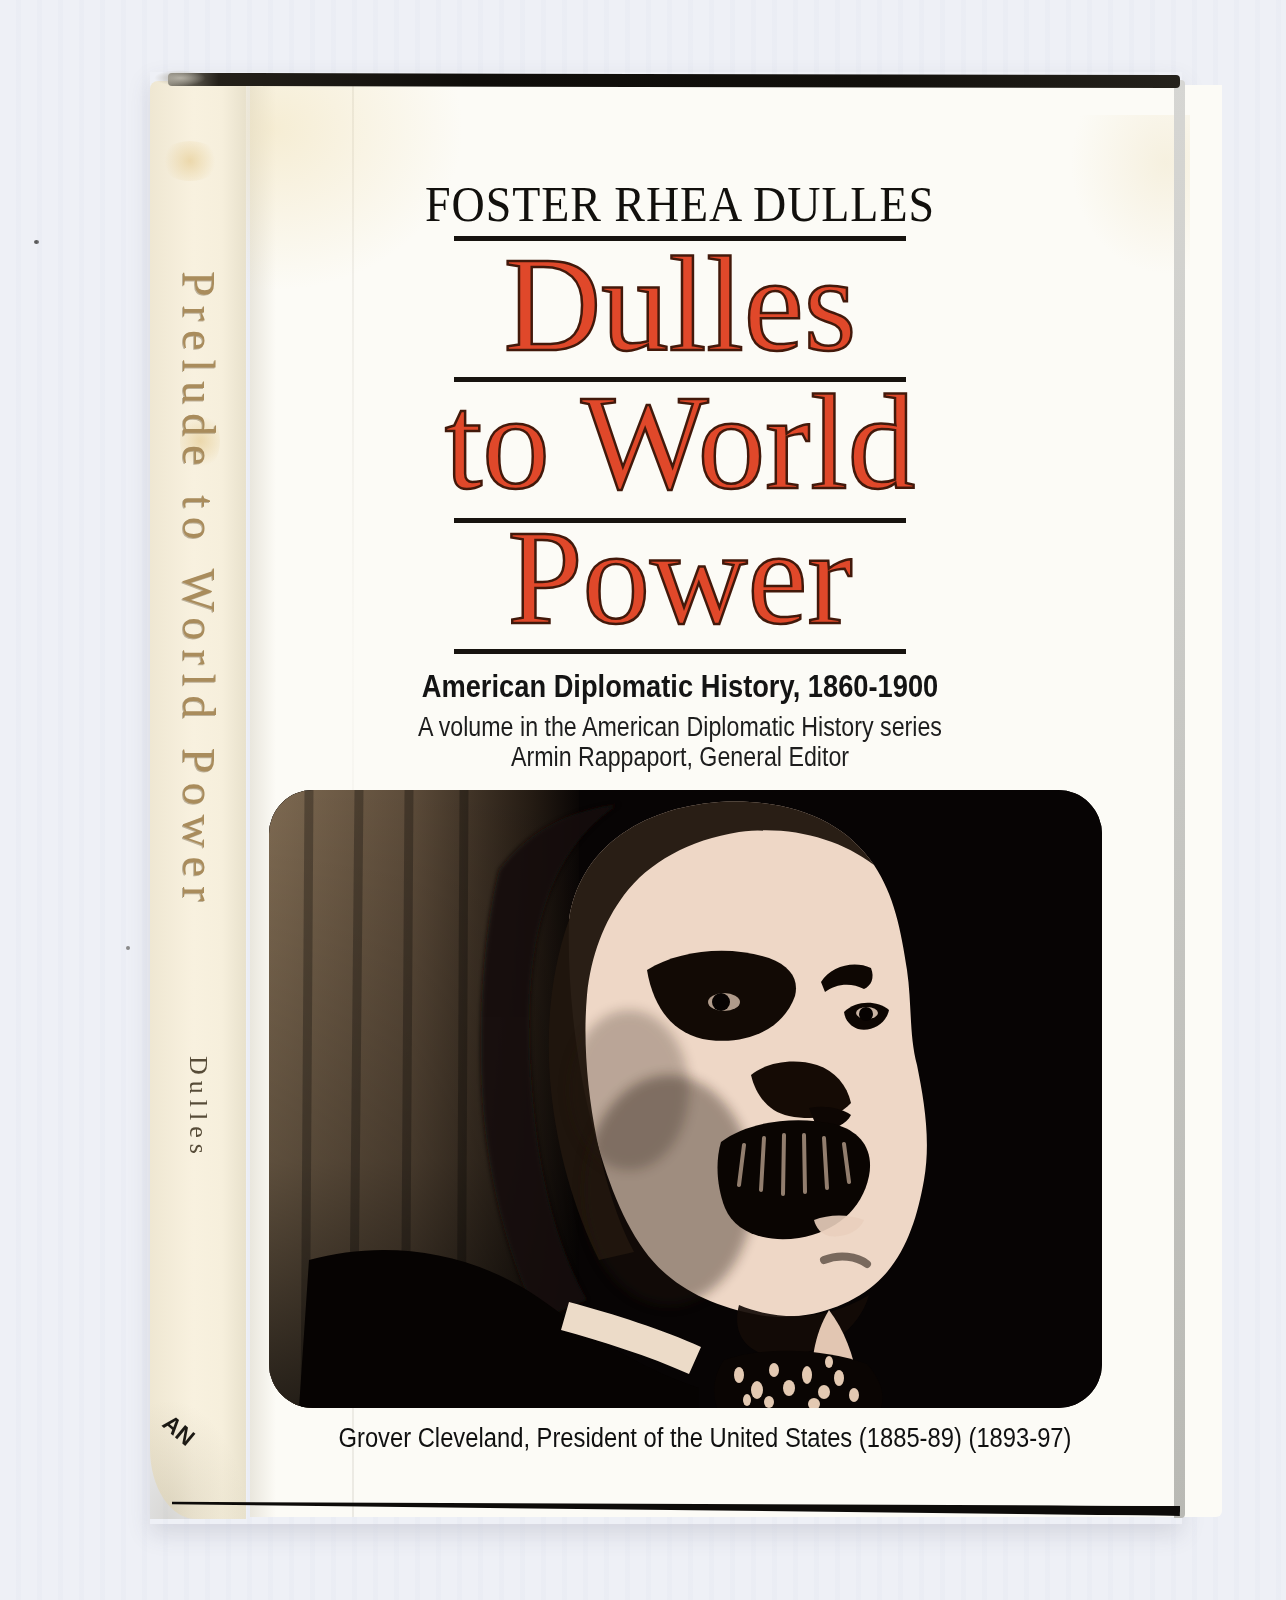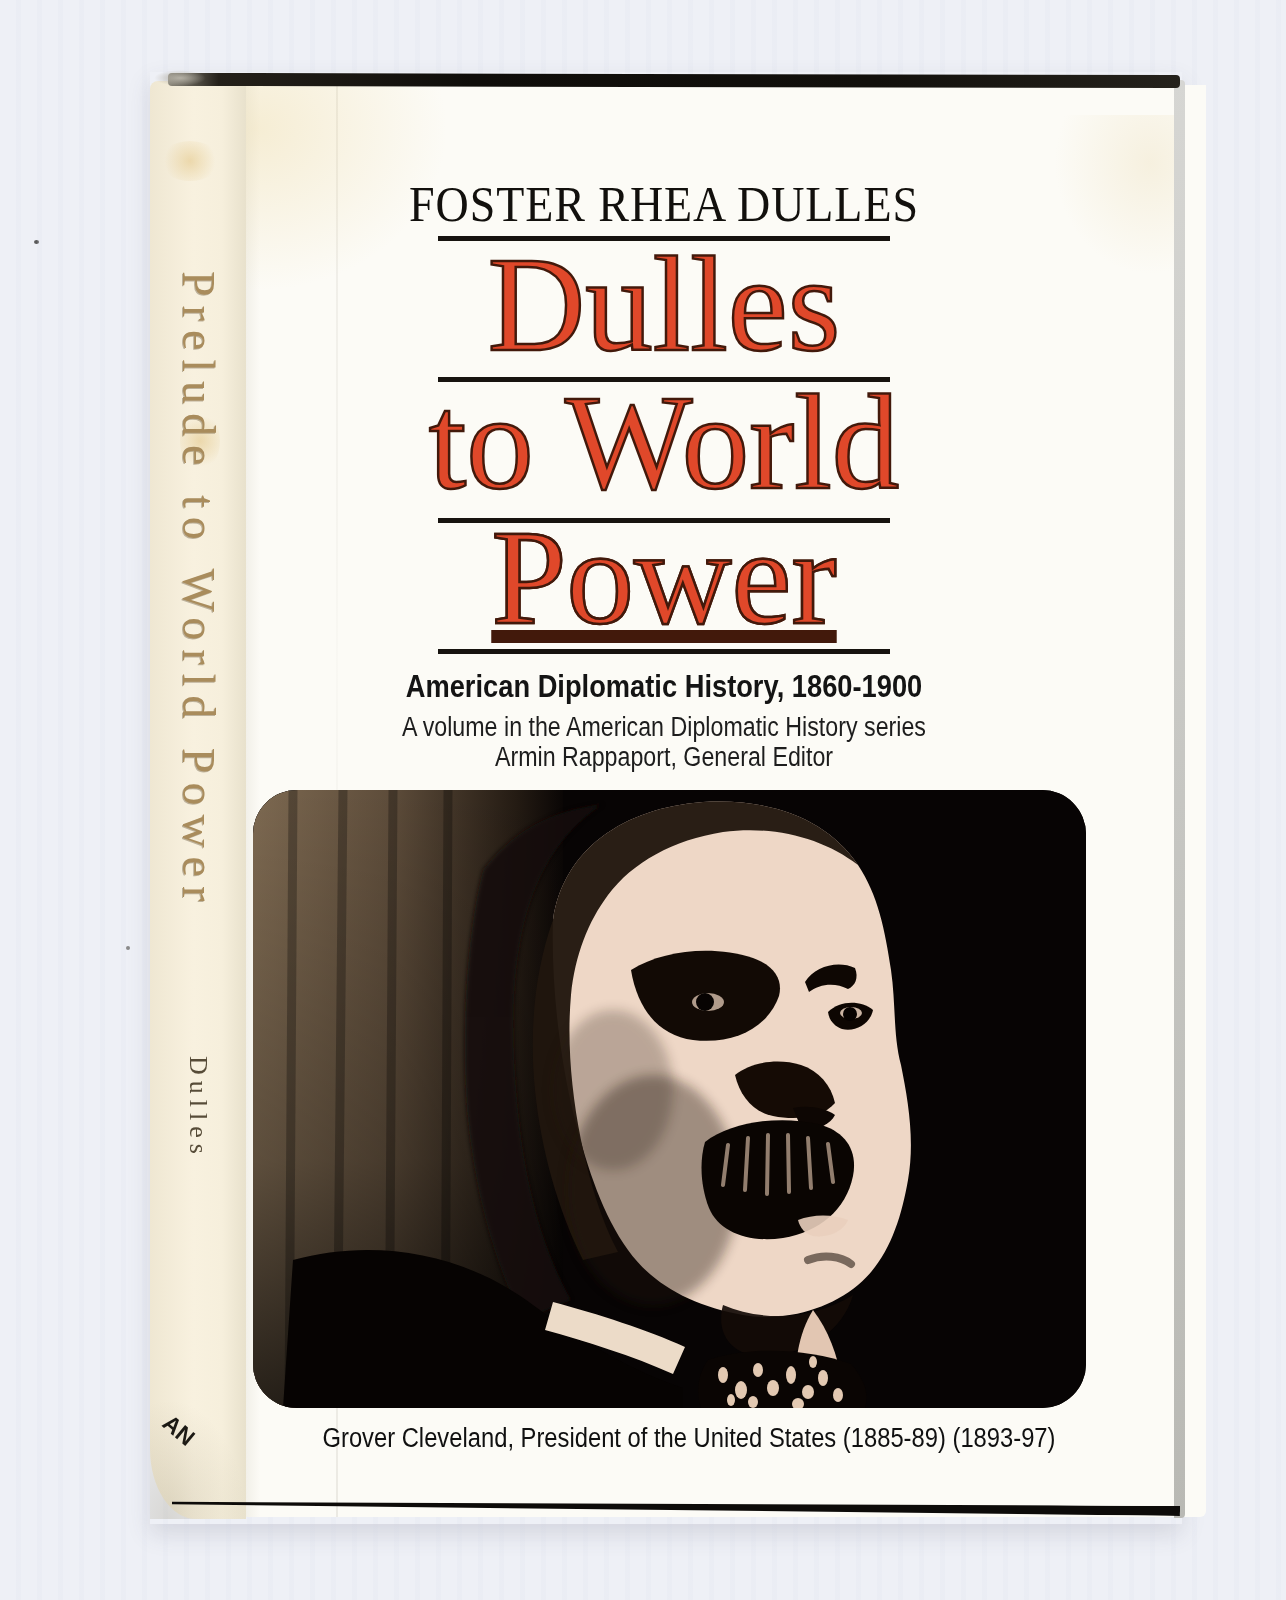--- a/index.html
+++ b/index.html
@@ -36,41 +36,41 @@
         writing-mode:vertical-rl;font-family:"Liberation Serif",serif;font-size:46px;
         letter-spacing:9px;color:#a98c5c;text-shadow:1px 1px 0 rgba(80,60,30,.35);white-space:nowrap;}
   .spine-author{position:absolute;left:50%;top:975px;transform:translateX(-50%);
         writing-mode:vertical-rl;font-family:"Liberation Serif",serif;font-size:26px;
         letter-spacing:6px;color:#463b27;opacity:.9;white-space:nowrap;}
   .spine-publisher{position:absolute;left:12px;top:1336px;transform:rotate(40deg);
         font-family:"Liberation Sans",sans-serif;font-weight:bold;font-size:23px;color:#14120e;}
   .spine-spot{position:absolute;border-radius:50%;background:radial-gradient(circle,rgba(226,196,130,.55),rgba(226,196,130,0) 70%);}
 
   
-  .cover{position:absolute;left:84px;top:13px;width:936px;height:1432px;z-index:3;
+  .cover{position:absolute;left:100px;top:13px;width:936px;height:1432px;z-index:3;
         background:#fcfbf6;border-radius:0 0 6px 0;padding-left:36px;}
   .cover .fold-shade{position:absolute;left:0;top:0;width:26px;height:100%;
         background:linear-gradient(90deg,rgba(120,105,70,.14),rgba(120,105,70,0));}
   .cover .crease{position:absolute;left:102px;top:0;width:2px;height:100%;
         background:linear-gradient(180deg,rgba(90,80,60,.10),rgba(90,80,60,.02) 40%,rgba(90,80,60,.10));}
   .cover .age1{position:absolute;left:-30px;top:0;width:260px;height:220px;
         background:radial-gradient(ellipse at 20% 20%,rgba(238,220,170,.45),rgba(238,220,170,0) 65%);}
   .cover .age2{position:absolute;left:820px;top:30px;width:120px;height:160px;
         background:radial-gradient(ellipse at 80% 30%,rgba(235,220,180,.35),rgba(235,220,180,0) 70%);}
 
   .col{position:absolute;left:0;top:0;width:860px;}
   .col .author{position:absolute;top:90px;width:100%;text-align:center;
         font-family:"Liberation Serif",serif;font-size:50px;color:#12100d;
         letter-spacing:1px;transform:scaleX(.92);white-space:nowrap;}
   .rule{position:absolute;left:50%;transform:translateX(-50%);width:452px;height:5px;background:#17130f;}
   .rule.r1{top:151px;}.rule.r2{top:292px;}.rule.r3{top:433px;}.rule.r4{top:564px;}
   .title-line{position:absolute;width:100%;text-align:center;line-height:1;
         font-family:"Liberation Serif",serif;font-weight:400;font-size:135px;color:#e0482a;
         -webkit-text-stroke:2.5px #42190b;text-shadow:0 0 1px #42190b;white-space:nowrap;}
-  .title-line.t1{top:152px;}.title-line.t2{top:290px;}.title-line.t3{top:425px;text-decoration:underline;}
+  .title-line.t1{top:152px;}.title-line.t2{top:290px;}.title-line.t3{top:425px;}
   .subtitle{position:absolute;top:584px;width:100%;text-align:center;
         font-weight:bold;font-size:31px;color:#141414;transform:scaleX(.88);white-space:nowrap;}
   .series{position:absolute;width:100%;text-align:center;font-size:27px;color:#1d1d1d;
         transform:scaleX(.86);white-space:nowrap;}
   .series.l1{top:627px;}.series.l2{top:657px;}
   .photo{position:absolute;left:19px;top:705px;width:833px;height:618px;border-radius:44px;
         overflow:hidden;background:#070404;}
   .photo svg{display:block;}
   .caption{position:absolute;left:25px;top:1338px;width:860px;text-align:center;
         font-size:27px;color:#101010;transform:scaleX(.88);white-space:nowrap;}

